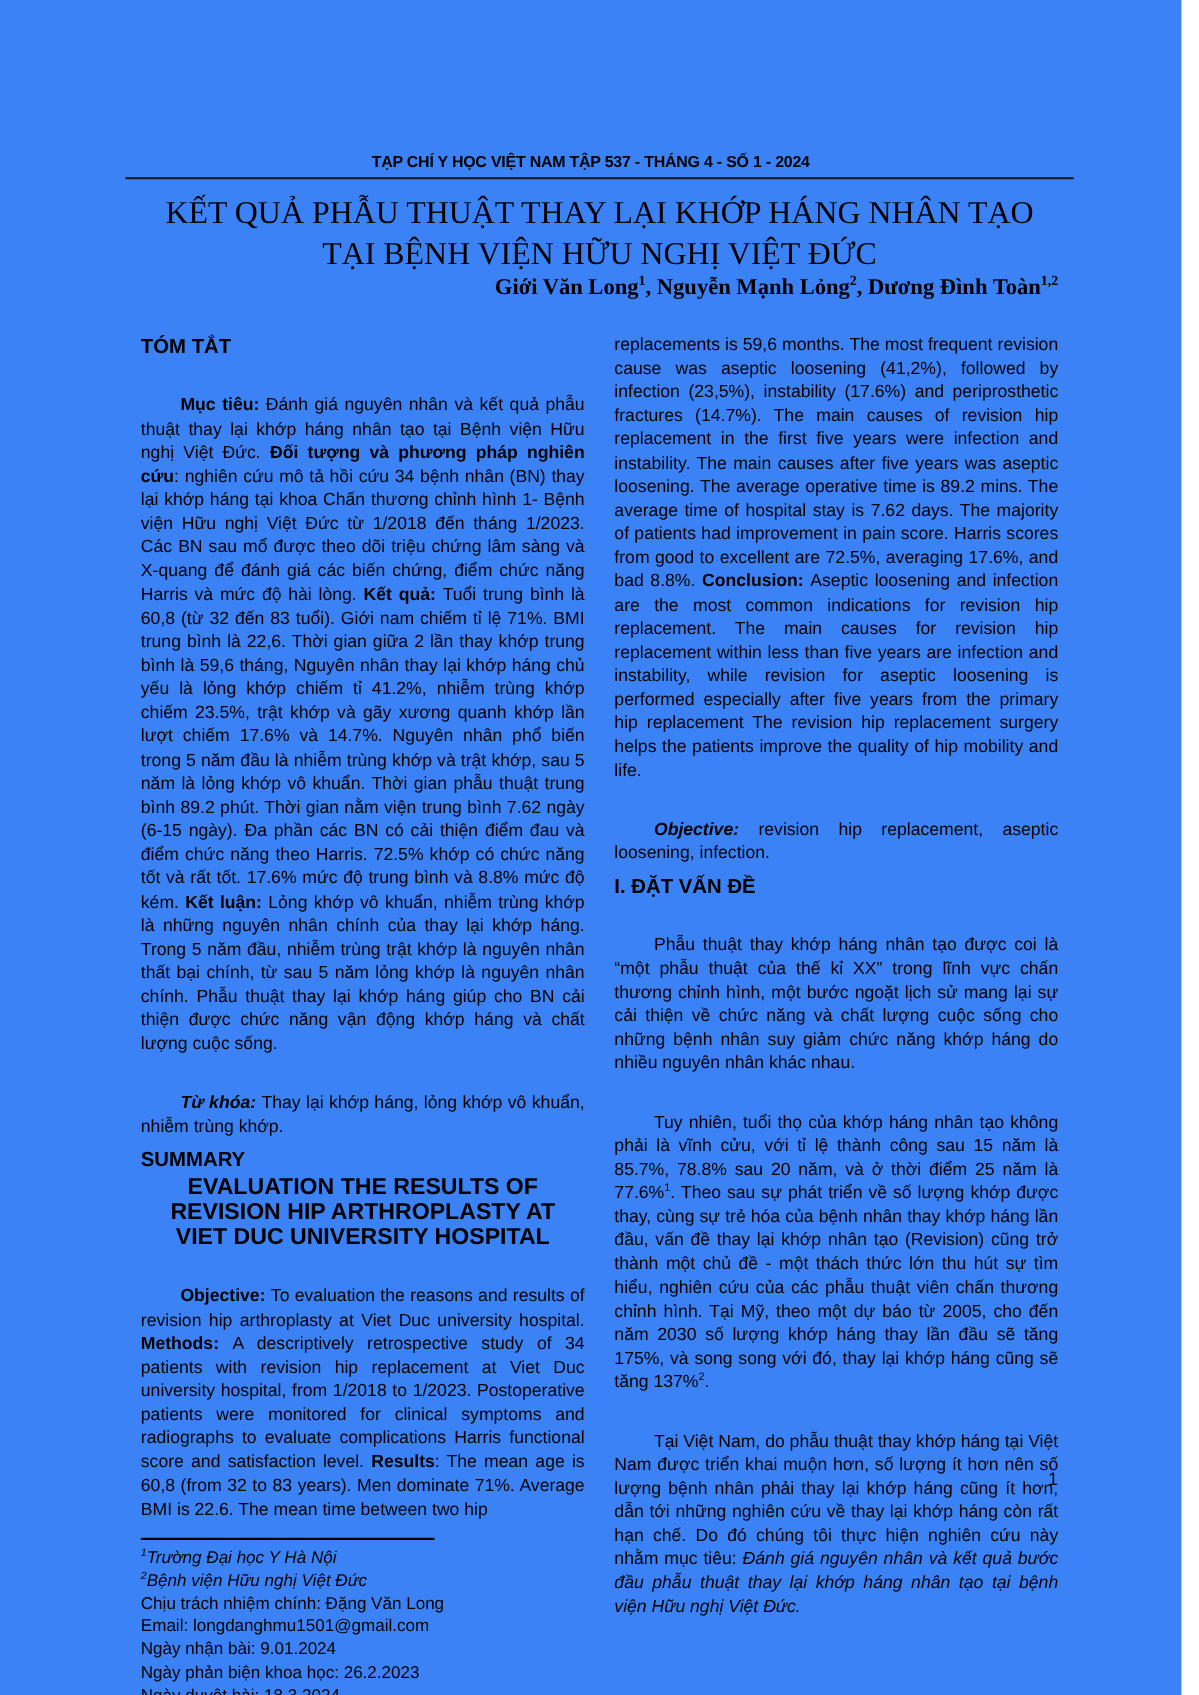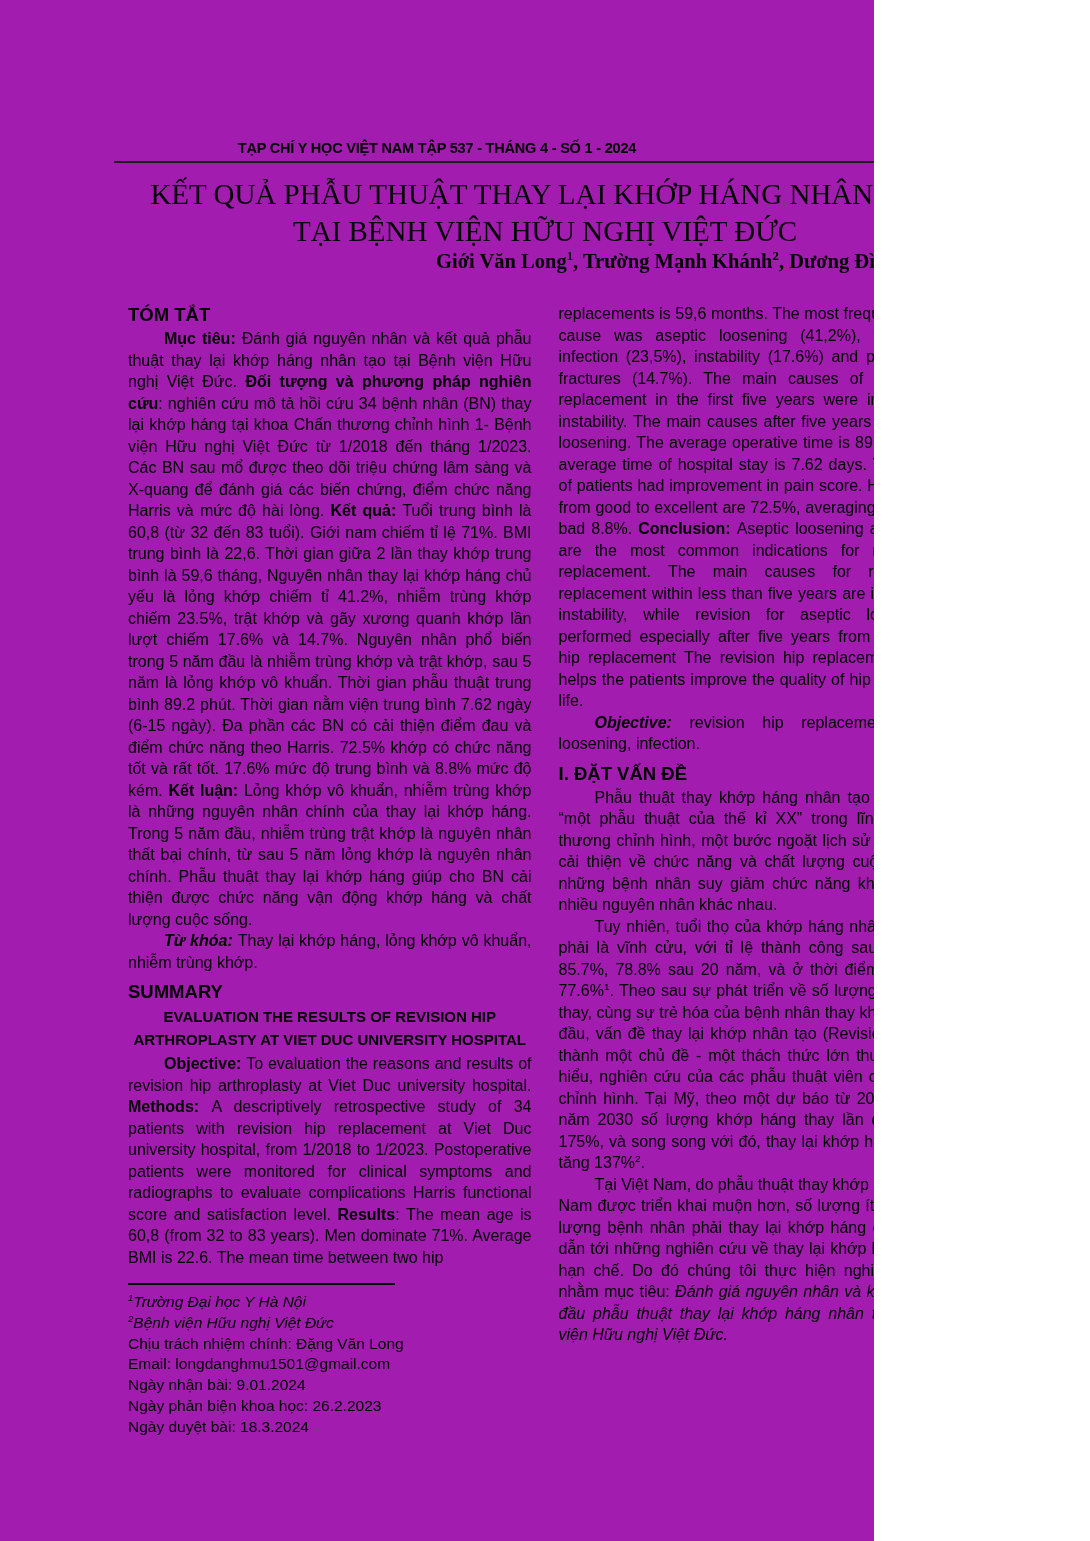--- a/index.html
+++ b/index.html
@@ -1,19 +1,19 @@
 <!DOCTYPE html>
 <html><head>
 <meta charset="utf-8">
 <style>
   html,body{margin:0;padding:0;background:#ffffff;}
   .page{
     position:relative;
-    width:874px;height:1541px;
-    background:#a21caf;
+    width:1074px;height:1541px;
+    background:#3b82f6;
     color:#000;
     font-family:"Liberation Sans","DejaVu Sans",sans-serif;
     overflow:hidden;
   }
   .running-header{
     position:absolute;top:140px;left:0;width:100%;
     text-align:center;font-weight:bold;font-size:14.5px;
     letter-spacing:-0.2px;
   }
   .header-rule{
@@ -37,23 +37,23 @@
     position:absolute;top:303px;left:128px;width:834px;
     display:flex;gap:27px;
   }
   .col{flex:1;min-width:0;font-size:16px;line-height:21.5px;}
   h2.sec{
     font-size:18.5px;line-height:23px;margin:0 0 2px 0;
     font-weight:bold;
   }
   h2.sec.mt{margin-top:7px;}
   p.body{margin:0;text-align:justify;}
-  p.ind{text-indent:36px;}
+  p.ind{text-indent:36px;margin-top:32px;}
   .sum-title{
-    text-align:center;font-weight:bold;font-size:15px;
+    text-align:center;font-weight:bold;font-size:21px;
     line-height:23px;margin:0 0 2px 0;padding:0 4px;
   }
   .foot-rule{
     width:267px;border:none;border-top:2px solid #000;
     margin:15px 0 7px 0;
   }
   .footnote{font-size:15.5px;line-height:20.8px;}
   .footnote .fi{font-style:italic;}
   .page-number{
     position:absolute;top:1336px;left:938px;width:24px;
@@ -72,21 +72,21 @@
 <div class="page">
 
   <div class="running-header">TẠP CHÍ Y HỌC VIỆT NAM TẬP 537 - THÁNG 4 - SỐ 1 - 2024</div>
   <div class="header-rule"></div>
 
   <h1 class="title">
     <span>KẾT QUẢ PHẪU THUẬT THAY LẠI KHỚP HÁNG NHÂN TẠO</span><br>
     <span>TẠI BỆNH VIỆN HỮU NGHỊ VIỆT ĐỨC</span>
   </h1>
 
-  <div class="authors"><span>Giới Văn Long</span><span class="r-sup">1</span><span>, Trường Mạnh Khánh</span><span class="r-sup">2</span><span>, Dương Đình Toàn</span><span class="r-sup">1,2</span></div>
+  <div class="authors"><span>Giới Văn Long</span><span class="r-sup">1</span><span>, Nguyễn Mạnh Lỏng</span><span class="r-sup">2</span><span>, Dương Đình Toàn</span><span class="r-sup">1,2</span></div>
 
   <div class="columns">
 
     <div class="col">
       <h2 class="sec">TÓM TẮT</h2>
       <p class="body ind"><span class="r-b">Mục tiêu: </span><span>Đánh giá nguyên nhân và kết quả phẫu thuật thay lại khớp háng nhân tạo tại Bệnh viện Hữu nghị Việt Đức. </span><span class="r-b">Đối tượng và phương pháp nghiên cứu</span><span>: nghiên cứu mô tả hồi cứu 34 bệnh nhân (BN) thay lại khớp háng tại khoa Chấn thương chỉnh hình 1- Bệnh viện Hữu nghị Việt Đức từ 1/2018 đến tháng 1/2023. Các BN sau mổ được theo dõi triệu chứng lâm sàng và X-quang để đánh giá các biến chứng, điểm chức năng Harris và mức độ hài lòng. </span><span class="r-b">Kết quả: </span><span>Tuổi trung bình là 60,8 (từ 32 đến 83 tuổi). Giới nam chiếm tỉ lệ 71%. BMI trung bình là 22,6. Thời gian giữa 2 lần thay khớp trung bình là 59,6 tháng, Nguyên nhân thay lại khớp háng chủ yếu là lỏng khớp chiếm tỉ 41.2%, nhiễm trùng khớp chiếm 23.5%, trật khớp và gãy xương quanh khớp lần lượt chiếm 17.6% và 14.7%. Nguyên nhân phổ biến trong 5 năm đầu là nhiễm trùng khớp và trật khớp, sau 5 năm là lỏng khớp vô khuẩn. Thời gian phẫu thuật trung bình 89.2 phút. Thời gian nằm viện trung bình 7.62 ngày (6-15 ngày). Đa phần các BN có cải thiện điểm đau và điểm chức năng theo Harris. 72.5% khớp có chức năng tốt và rất tốt. 17.6% mức độ trung bình và 8.8% mức độ kém. </span><span class="r-b">Kết luận: </span><span>Lỏng khớp vô khuẩn, nhiễm trùng khớp là những nguyên nhân chính của thay lại khớp háng. Trong 5 năm đầu, nhiễm trùng trật khớp là nguyên nhân thất bại chính, từ sau 5 năm lỏng khớp là nguyên nhân chính. Phẫu thuật thay lại khớp háng giúp cho BN cải thiện được chức năng vận động khớp háng và chất lượng cuộc sống.</span></p>
       <p class="body ind"><span class="r-bi">Từ khóa: </span><span>Thay lại khớp háng, lỏng khớp vô khuẩn, nhiễm trùng khớp.</span></p>
 
       <h2 class="sec mt">SUMMARY</h2>
       <div class="sum-title">EVALUATION THE RESULTS OF REVISION HIP ARTHROPLASTY AT VIET DUC UNIVERSITY HOSPITAL</div>

